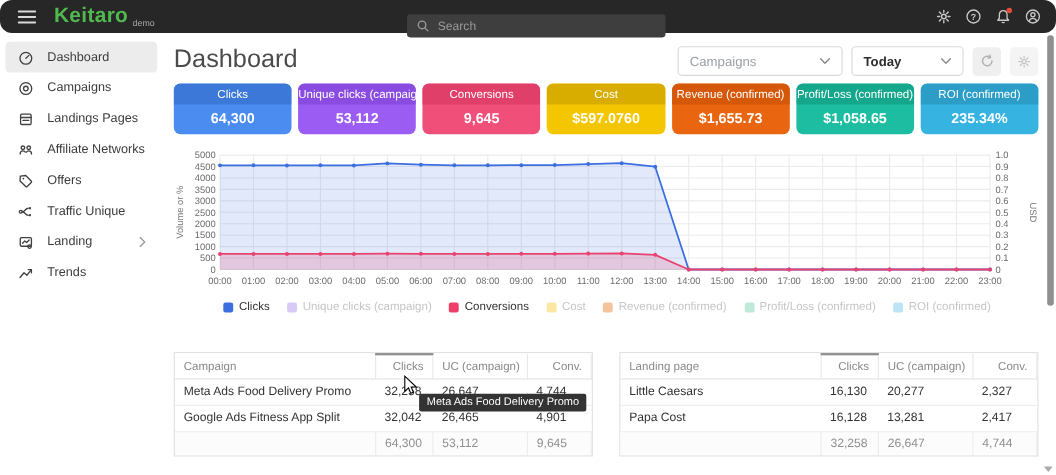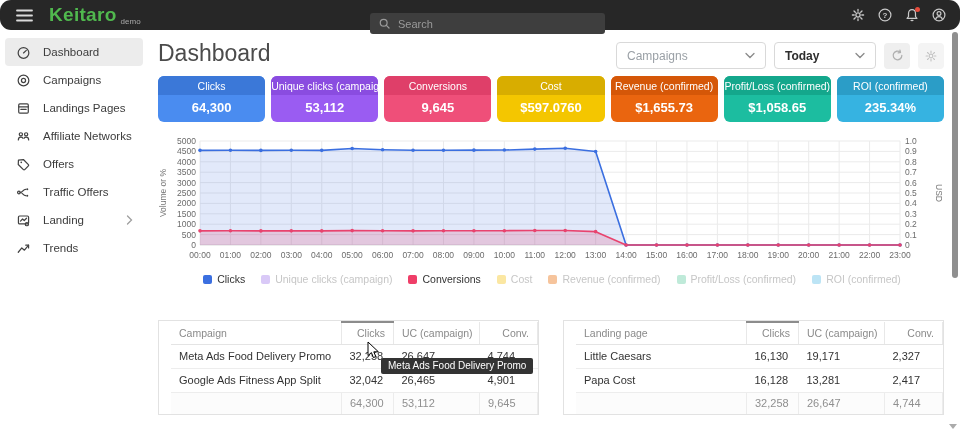--- a/index.html
+++ b/index.html
@@ -44,21 +44,21 @@
   .card .c-value { height:27px; line-height:26px; font-size:13px; font-weight:bold; }
 
   
   .chart-wrap { position:absolute; left:152px; top:136px; width:800px; height:132px; }
   .legend { position:absolute; left:152px; top:273px; width:800px; display:flex; justify-content:center; gap:16px; align-items:center; }
   .legend-item { display:flex; align-items:center; gap:5px; font-size:10.5px; color:#333; cursor:pointer; white-space:nowrap; }
   .legend-item.inactive { color:#c6c6c6; }
   .legend-swatch { width:9px; height:9px; border-radius:2px; flex:none; }
 
   
-  .table-card { position:absolute; top:320px; width:381px; border:1px solid #e2e2e2; background:#fff;padding-left:12px; }
+  .table-card { position:absolute; top:320px; width:381px; border:1px solid #e2e2e2; background:#fff; }
   .table-card.left { left:158px; }
   .table-card.right { left:563px; }
   .dtable { width:100%; border-collapse:collapse; font-size:11px; color:#333; table-layout:fixed; }
   .dtable th { font-weight:normal; color:#8a8a8a; font-size:10.5px; height:22px; text-align:left; padding:0 8px; border-bottom:1px solid #e4e4e4; overflow:hidden; white-space:nowrap; cursor:pointer; }
   .dtable th.num { text-align:right; border-left:1px solid #e8e8e8; border-right:1px solid #e8e8e8; }
   .dtable th.sorted { border-top:2px solid #8c8c8c; }
   .dtable td { height:24px; padding:0 8px; border-bottom:1px solid #ededed; overflow:hidden; white-space:nowrap; }
   .dtable td.num { text-align:left; }
   .dtable tfoot td { height:22px; color:#8f8f8f; border-bottom:none; border-top:1px solid #e4e4e4; background:#fcfcfc; }
   .dtable tfoot td.num { border-left:1px solid #ececec; border-right:1px solid #ececec; }
@@ -183,21 +183,21 @@
       <div class="side-item">
         <span class="icn">
           <svg width="15" height="15" viewBox="0 0 16 16" fill="none" stroke="#424242" stroke-width="1.3" stroke-linecap="round" stroke-linejoin="round">
             <circle cx="3.1" cy="8" r="1.4"></circle>
             <path d="M4.5 8 C7.4 8 7.4 4.6 10.3 4.6"></path>
             <path d="M4.5 8 C7.4 8 7.4 11.4 10.3 11.4"></path>
             <circle cx="12" cy="4.6" r="1.1" fill="#424242" stroke="none"></circle>
             <circle cx="12" cy="11.4" r="1.1" fill="#424242" stroke="none"></circle>
           </svg>
         </span>
-        <span class="lbl">Traffic Offers</span>
+        <span class="lbl">Traffic Unique</span>
       </div>
       <div class="side-item">
         <span class="icn">
           <svg width="15" height="15" viewBox="0 0 16 16" fill="none" stroke="#424242" stroke-width="1.3" stroke-linecap="round" stroke-linejoin="round">
             <rect x="2.6" y="3.2" width="10.8" height="8.4" rx="1.2"></rect>
             <path d="M4.8 8.6 L7 6.4 L8.8 8 L11.2 5.6"></path>
             <circle cx="11.6" cy="11.9" r="1.7"></circle>
           </svg>
         </span>
         <span class="lbl">Landing</span>
@@ -505,21 +505,21 @@
           <th>Landing page</th>
           <th class="num sorted">Clicks</th>
           <th class="num">UC (campaign)</th>
           <th class="num">Conv.</th>
         </tr>
       </thead>
       <tbody>
         <tr>
           <td>Little Caesars</td>
           <td class="num">16,130</td>
-          <td class="num">19,171</td>
+          <td class="num">20,277</td>
           <td class="num">2,327</td>
         </tr>
         <tr>
           <td>Papa Cost</td>
           <td class="num">16,128</td>
           <td class="num">13,281</td>
           <td class="num">2,417</td>
         </tr>
       </tbody>
       <tfoot>

